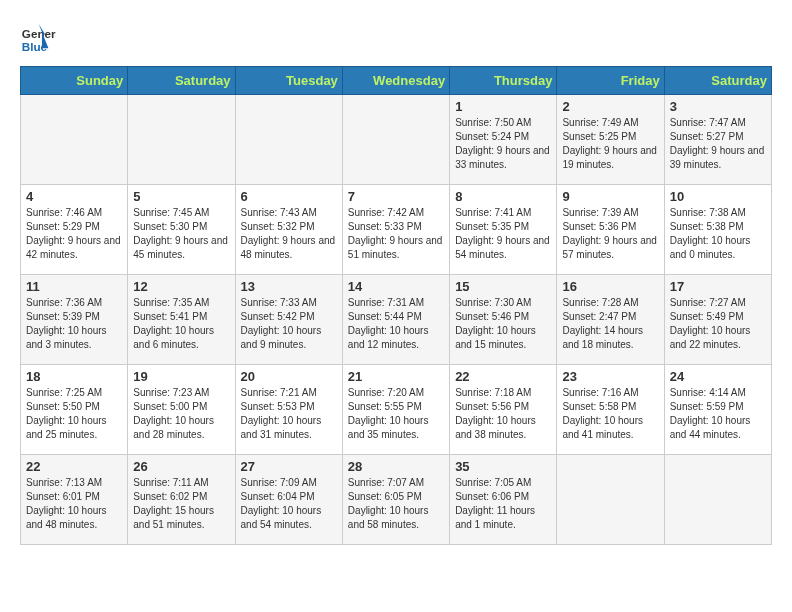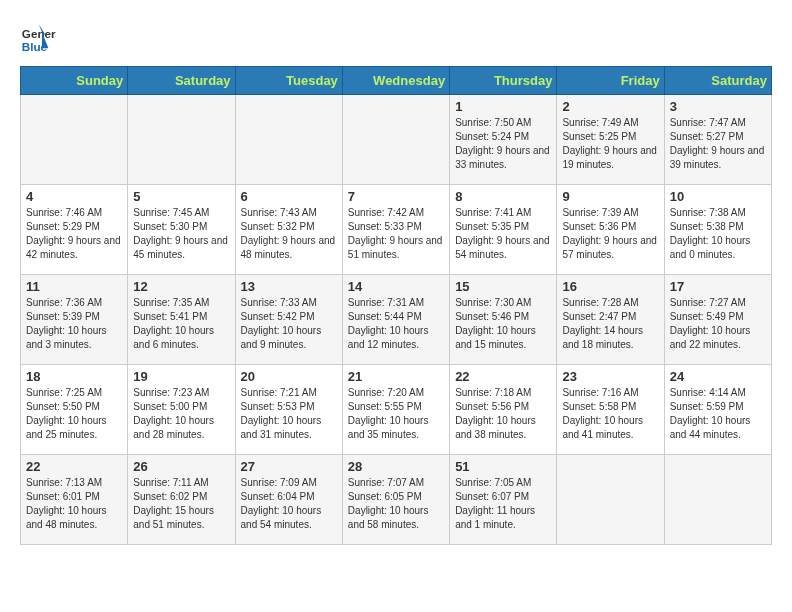--- a/index.html
+++ b/index.html
@@ -290,22 +290,22 @@
           <div class="day-info">Sunset: 6:04 PM</div>
           <div class="day-info">Daylight: 10 hours and 54 minutes.</div>
         </td>
         <td>
           <span class="day-number">28</span>
           <div class="day-info">Sunrise: 7:07 AM</div>
           <div class="day-info">Sunset: 6:05 PM</div>
           <div class="day-info">Daylight: 10 hours and 58 minutes.</div>
         </td>
         <td>
-          <span class="day-number">51</span>
+          <span class="day-number">35</span>
           <div class="day-info">Sunrise: 7:05 AM</div>
-          <div class="day-info">Sunset: 6:07 PM</div>
+          <div class="day-info">Sunset: 6:06 PM</div>
           <div class="day-info">Daylight: 11 hours and 1 minute.</div>
         </td>
         <td class="empty-cell"></td>
         <td class="empty-cell"></td>
       </tr>
     </tbody>
 </table>
 
 </body></html>

